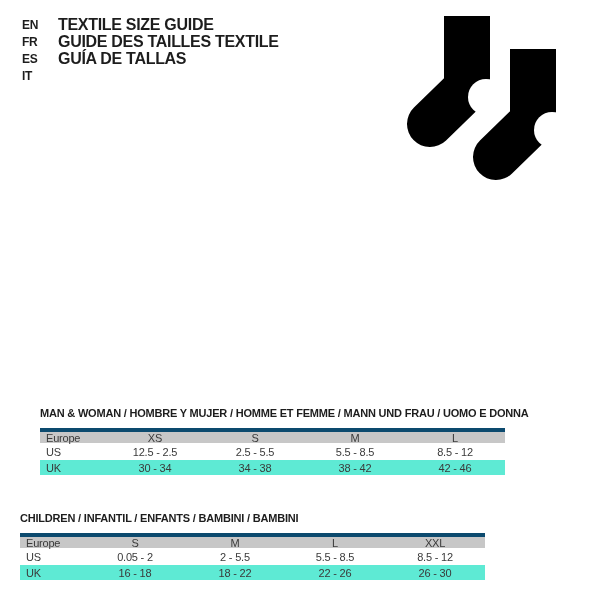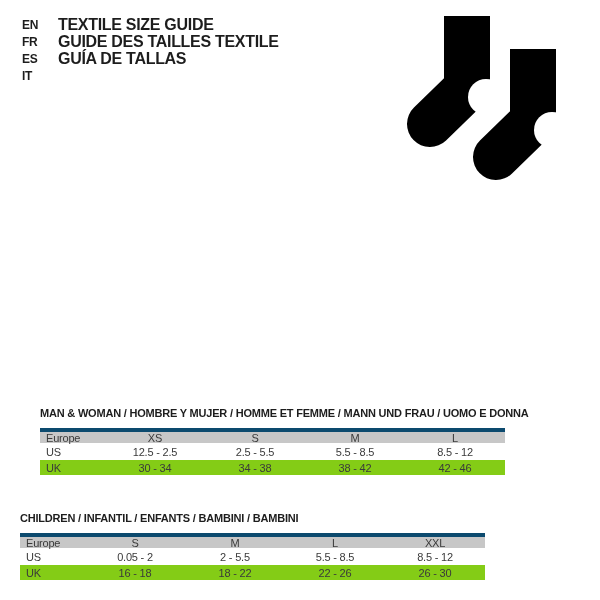--- a/index.html
+++ b/index.html
@@ -40,21 +40,21 @@
   .table-block { position: absolute; left: 20px; width: 465px; }
   .tb-1 { top: 407px; margin-left: 20px; }
   .tb-2 { top: 512px; }
   .t-title {
     font-size: 11px; font-weight: 700; letter-spacing: -0.2px;
     color: #1d1d1d; white-space: nowrap; line-height: 13px;
     margin-bottom: 8px;
   }
   .t-row { display: flex; height: 16px; align-items: center; border-bottom: 1px solid #ffffff; }
   .t-head { background: #c7c7c7; border-top: 4px solid #0c4a6e; }
-  .t-row.alt { background: #84cc16; }
+  .t-row.alt { background: #5eead4; }
   .cell { font-size: 11px; letter-spacing: -0.2px; color: #3a3a3a; }
   .c-label { width: 65px; padding-left: 6px; text-align: left; }
   .c-val { width: 100px; text-align: center; }
 </style>
 </head>
 <body>
 
 <div class="page">
 
   <div class="lang-list">

